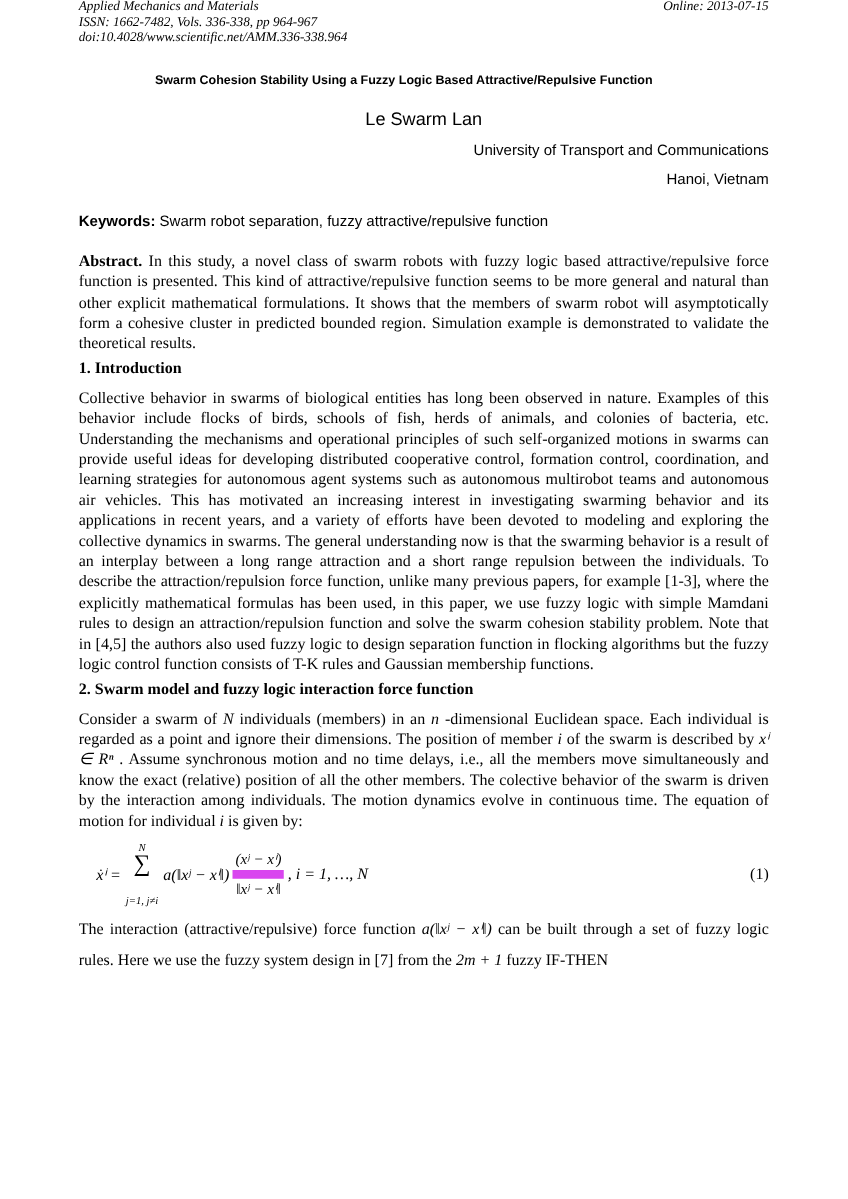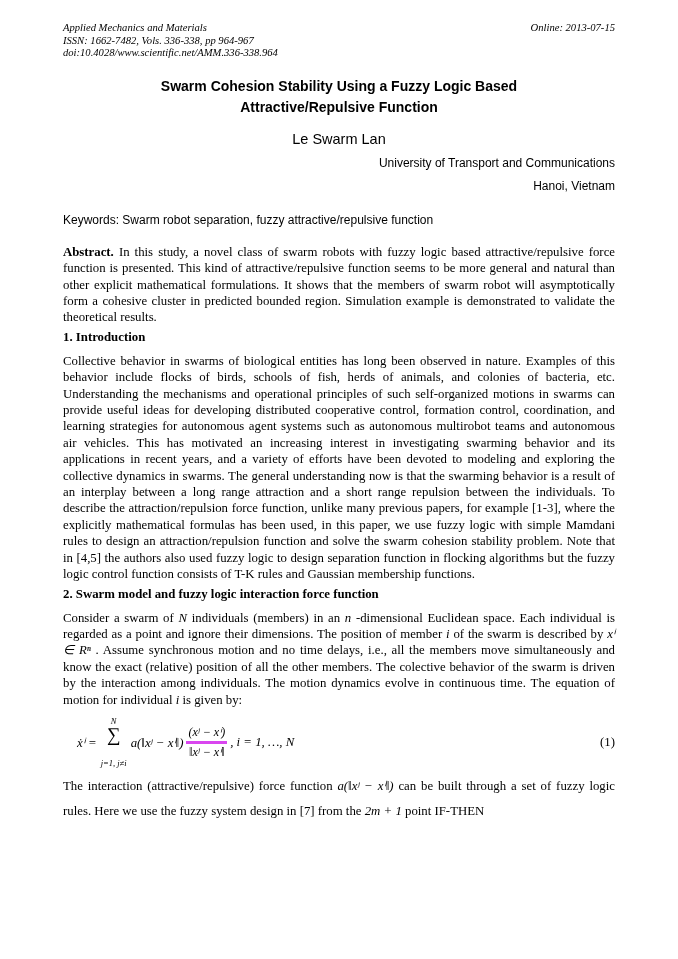--- a/index.html
+++ b/index.html
@@ -1,52 +1,52 @@
 <!DOCTYPE html>
 <html><head>
 <meta charset="utf-8">
 <style>
   html, body { margin: 0; padding: 0; background: #ffffff; }
   body {
     width: 678px; height: 959px; overflow: hidden;
     color: #000;
     font-family: "Liberation Serif", serif;
   }
-  .page { padding: 22px 63px 0 63px; }
+  .page { padding: 0 63px 0 63px; }
 
   
   .jheader {
     display: flex; justify-content: space-between; align-items: flex-start;
     font-style: italic; font-size: 10.6px; line-height: 12.6px;
   }
   .jheader .left div { white-space: nowrap; }
   .jheader .right { white-space: nowrap; }
 
   
   .paper-title {
     margin: 16px auto 0 auto; max-width: 430px;
-    text-align: center;
+    text-align: left;
     font-family: "Liberation Sans", sans-serif;
-    font-weight: bold; font-size: 14px; line-height: 21px;
+    font-weight: bold; font-size: 10px; line-height: 21px;
   }
   .author {
     margin-top: 13px; text-align: center;
     font-family: "Liberation Sans", sans-serif; font-size: 14.5px;
   }
   .cline {
     margin-top: 9px; text-align: right;
     font-family: "Liberation Sans", sans-serif; font-size: 12px;
   }
 
   
   .keywords {
     margin-top: 20px;
     font-family: "Liberation Sans", sans-serif; font-size: 12px;
   }
-  .keywords .klabel { font-weight: normal; margin-top: 40px; }
+  .keywords .klabel { font-weight: bold; margin-top: 40px; }
 
   
   .par {
     font-size: 12.8px; line-height: 16.4px; text-align: justify;
   }
   .abstract { margin-top: 17px; }
   .blabel { font-weight: bold; }
   .sechead {
     margin-top: 4px; margin-bottom: 8px;
     font-weight: bold; font-size: 12.8px;
@@ -66,21 +66,21 @@
     display: inline-flex; flex-direction: column; align-items: center;
     margin: 0 4px; line-height: 1;
   }
   .sum-top { font-size: 8.5px; font-style: italic; margin-bottom: 1px; }
   .sum-sym { font-size: 19px; font-style: normal; line-height: 17px; }
   .sum-bot { font-size: 8.5px; font-style: italic; margin-top: 16px; }
   .frac {
     display: inline-flex; flex-direction: column; align-items: center;
     margin: 0 3px; line-height: 1.25; font-size: 12px;
   }
-  .frac .num { border-bottom: 3px solid #d946ef; padding: 0 2px 1px 2px; }
+  .frac .num { border-bottom: 7px solid #d946ef; padding: 0 2px 1px 2px; }
   .frac .den { padding: 1px 2px 0 2px; }
   .eq-num { margin-left: auto; font-style: normal; }
 
   .closing { line-height: 25px; margin-top: 6px; }
 </style>
 </head>
 <body>
 
 <div class="page">
 
@@ -124,15 +124,15 @@
       <span>a(‖xʲ − xⁱ‖)</span>
       <span class="frac">
         <span class="num">(xʲ − xⁱ)</span>
         <span class="den">‖xʲ − xⁱ‖</span>
       </span>
       <span>,   i = 1, …, N</span>
     </span>
     <span class="eq-num">(1)</span>
   </div>
 
-  <div class="par closing"><span class="seg-n">The interaction (attractive/repulsive) force function </span><span class="seg-i">a(‖xʲ − xⁱ‖)</span><span class="seg-n"> can be built through a set of fuzzy logic rules. Here we use the fuzzy system design in [7] from the </span><span class="seg-i">2m + 1</span><span class="seg-n"> point IF-THEN</span></div>
+  <div class="par closing"><span class="seg-n">The interaction (attractive/repulsive) force function </span><span class="seg-i">a(‖xʲ − xⁱ‖)</span><span class="seg-n"> can be built through a set of fuzzy logic rules. Here we use the fuzzy system design in [7] from the </span><span class="seg-i">2m + 1</span><span class="seg-n"> fuzzy IF-THEN</span></div>
 
 </div>
 
 </body></html>

